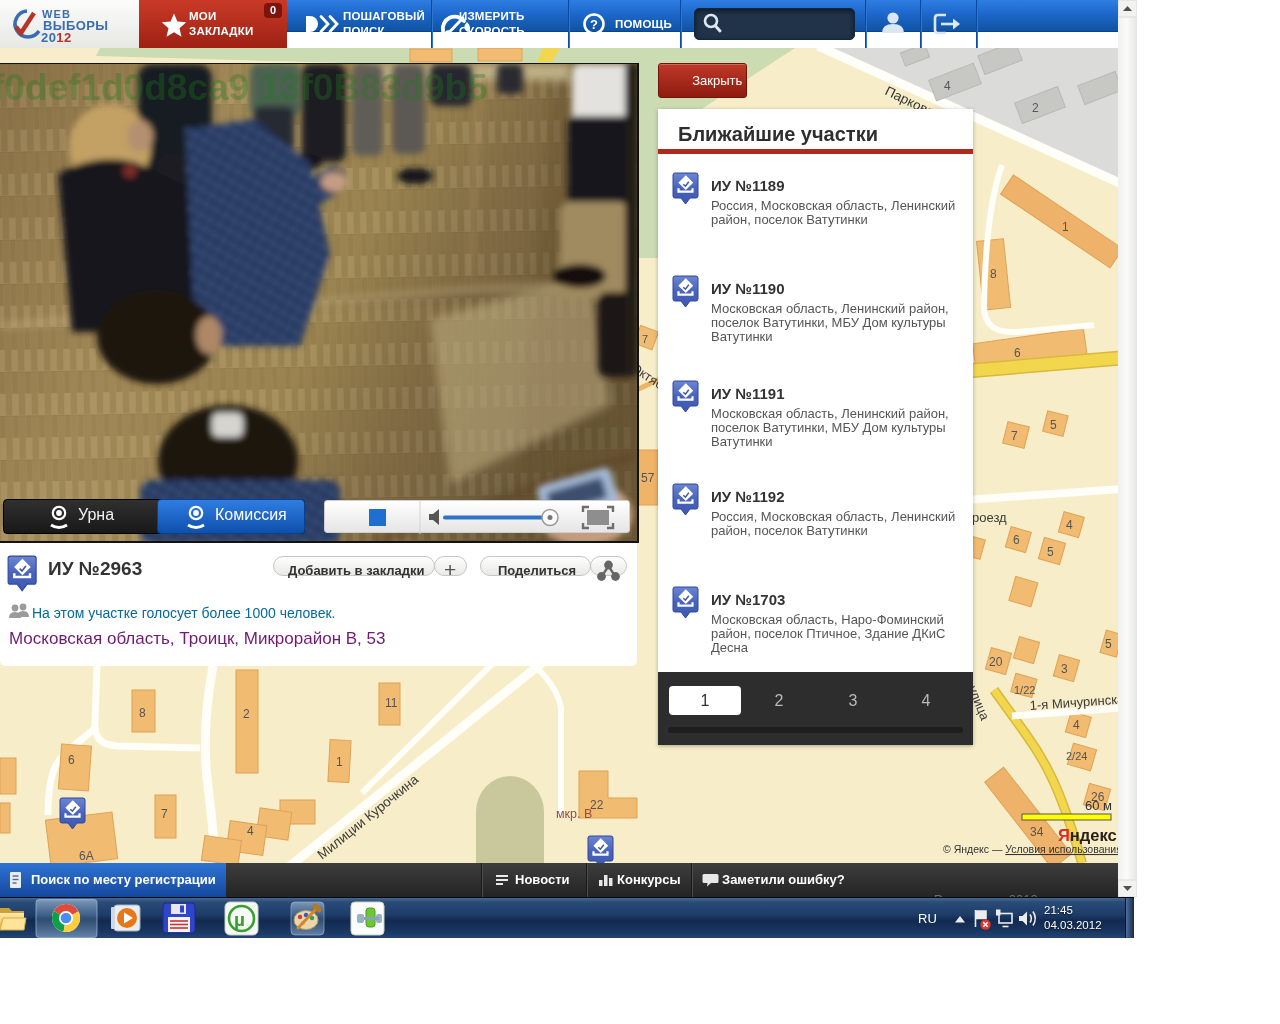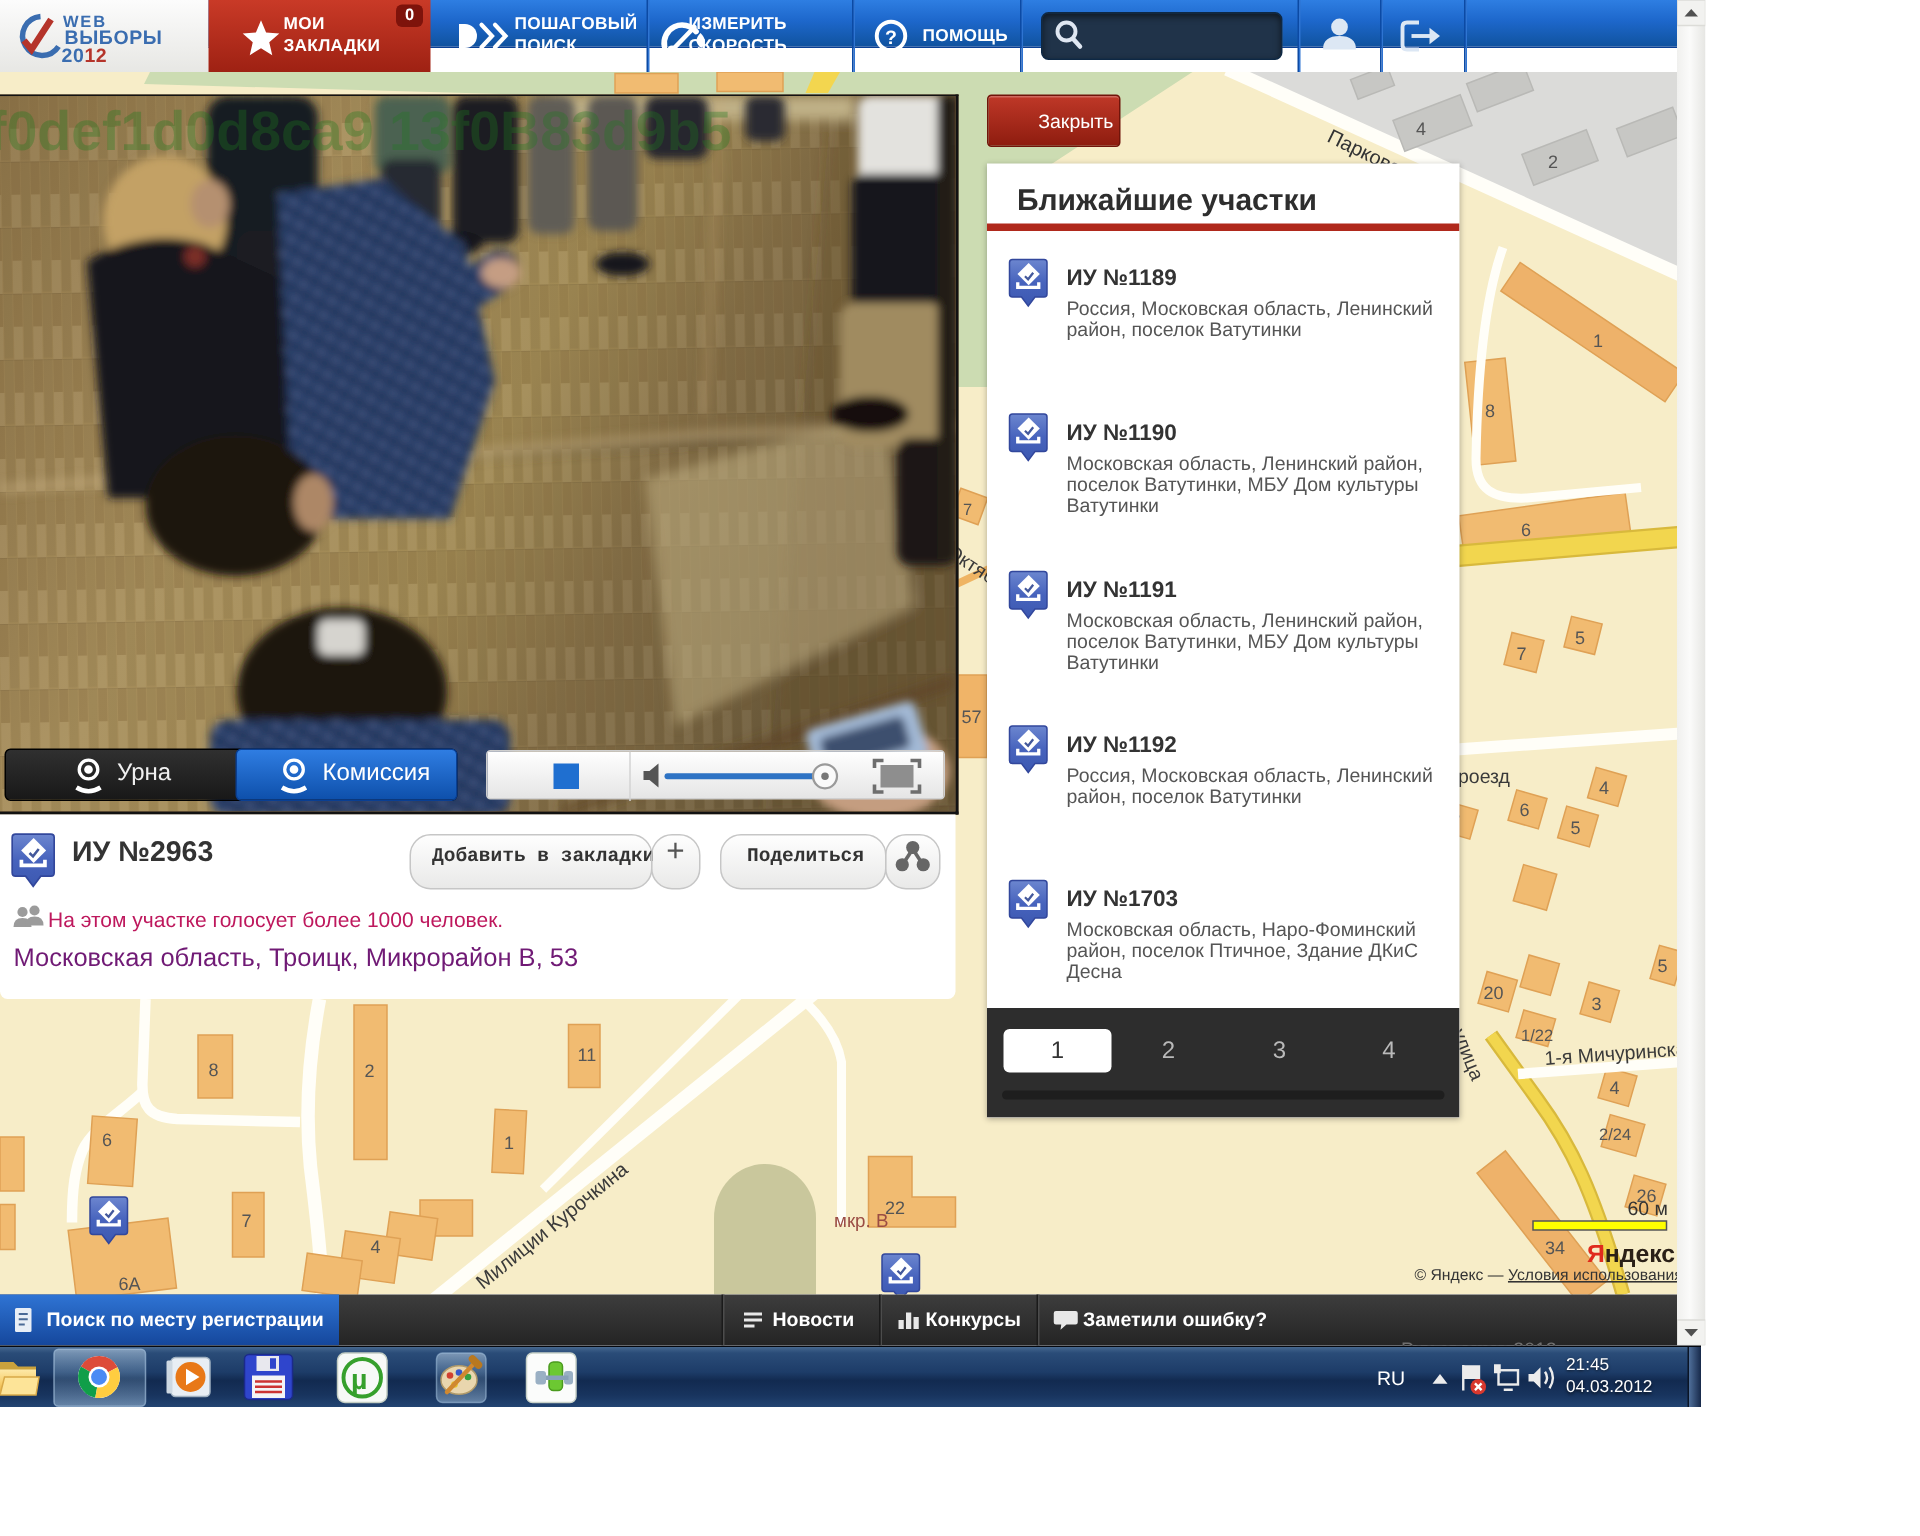--- a/index.html
+++ b/index.html
@@ -14,21 +14,21 @@
 #mybm .txt { position:absolute; left:50px; top:9px; font-size:11.5px; font-weight:bold; color:#fff; line-height:15px; letter-spacing:0.2px; }
 #badge { position:absolute; right:5px; top:3px; width:18px; height:15px; background:#7e130b; border-radius:4px; color:#fff; font-size:11px; font-weight:bold; text-align:center; line-height:15px; }
 .mtext { position:absolute; font-size:11.5px; font-weight:bold; line-height:15px; letter-spacing:0.2px; color:#fff; }
 #srch { position:absolute; left:694px; top:8px; width:161px; height:32px; background:#203349; border:1px solid #0e2844; border-radius:5px; box-shadow:inset 0 2px 5px rgba(0,0,0,.55), 0 1px 0 rgba(255,255,255,.22); }
 #closebtn { position:absolute; left:658px; top:63px; width:89px; height:35px; background:linear-gradient(#bf3828,#8e1c0f); border:1px solid #70140a; border-radius:3px; color:#fff; font-size:13px; text-align:center; line-height:33px; box-shadow:inset 0 1px 0 rgba(255,255,255,.25);padding-left:33px; }
 #video { position:absolute; left:0; top:63px; width:639px; height:480px; background:#8a6d46; border-right:2px solid #121212; border-bottom:2px solid #121212; border-top:1px solid #121212; overflow:hidden; }
 #vbar { position:absolute; left:3px; top:435px; width:302px; height:35px; background:linear-gradient(#303030,#181818); border-radius:4px; border:1px solid #000; }
 #tab-kom { position:absolute; left:157px; top:435px; width:148px; height:35px; background:linear-gradient(#2f7de2,#0e50ab); border-radius:4px; color:#fff; font-size:14px; border:1px solid #0a3f92; }
 #controls { position:absolute; left:324px; top:436px; width:306px; height:33px; background:linear-gradient(#ffffff,#e5e5e5); border-radius:3px; border:1px solid #cfcfcf; }
 #infobox { position:absolute; left:0; top:543px; width:637px; height:123px; background:#fff; border-radius:0 0 5px 5px; }
-.btn { position:absolute; top:13px; height:37px; white-space:nowrap; font-size:14px; background:linear-gradient(#fefefe,#e9e9e8); border:1px solid #c6c6c6; border-radius:14px; font-size:14px; font-weight:bold; color:#333;font-family:Liberation Mono, monospace; }
+.btn { position:absolute; top:13px; height:20px; white-space:nowrap; font-size:14px; background:linear-gradient(#fefefe,#e9e9e8); border:1px solid #c6c6c6; border-radius:14px; font-size:14px; font-weight:bold; color:#333; }
 #panel { position:absolute; left:658px; top:109px; width:315px; height:636px; background:#fff; box-shadow:0 1px 4px rgba(0,0,0,.3); overflow:hidden; }
 #ptitle { position:absolute; left:20px; top:14px; font-size:20px; font-weight:bold; color:#2e2e2e; }
 #pline { position:absolute; left:0; top:40px; width:315px; height:5px; background:#b0291c; }
 .pitem { position:absolute; left:0; width:315px; height:100px; }
 .pit { position:absolute; left:53px; top:5px; font-size:15px; font-weight:bold; color:#333; }
 .pad { position:absolute; left:53px; top:27px; width:248px; font-size:13px; line-height:14px; color:#555; }
 #pager { position:absolute; left:0; top:563px; width:315px; height:73px; background:#2d2d2d; }
 .pg { position:absolute; top:14px; width:72px; height:29px; font-size:16px; text-align:center; line-height:29px; color:#b9b9b9; }
 #pg1 { background:#fff; border-radius:4px; color:#333; left:11px; }
 #pgbar { position:absolute; left:10px; top:55px; width:295px; height:6px; background:#1e1e1e; border-radius:3px; }
@@ -367,21 +367,21 @@
         </div>
     <div class="btn" style="left:590px;width:37px;">
       <svg width="35" height="27" viewBox="0 0 35 27">
         <line x1="17.5" y1="9" x2="11" y2="19" stroke="#666" stroke-width="2.4"></line>
         <line x1="17.5" y1="9" x2="24" y2="19" stroke="#666" stroke-width="2.4"></line>
         <circle cx="17.5" cy="8" r="4.4" fill="#666"></circle>
         <circle cx="10.5" cy="19.5" r="4.4" fill="#666"></circle>
         <circle cx="24.5" cy="19.5" r="4.4" fill="#666"></circle>
       </svg>
     </div>
-    <div style="position:absolute;left:32px;top:62px;font-size:14px;color:#be185d;">На этом участке голосует более 1000 человек.</div>
+    <div style="position:absolute;left:32px;top:62px;font-size:14px;color:#0369a1;">На этом участке голосует более 1000 человек.</div>
     <div style="position:absolute;left:9px;top:86px;font-size:17px;color:#701a75;">Московская область, Троицк, Микрорайон В, 53</div>
     <svg width="637" height="123" viewBox="0 0 637 123" style="position:absolute;left:0;top:0;pointer-events:none;">
       <g transform="translate(7,12) scale(1.12)">
             <use href="#ballotmk"></use>
           </g>
       <g fill="#9b9b9b">
         <circle cx="15" cy="65" r="3.4"></circle>
             <path d="M 9,75 Q 9,69 15,69 Q 21,69 21,75 Z"></path>
         <circle cx="23" cy="64" r="3.4"></circle>
             <path d="M 17,74 Q 17,68 23,68 Q 29,68 29,74 Z"></path>

